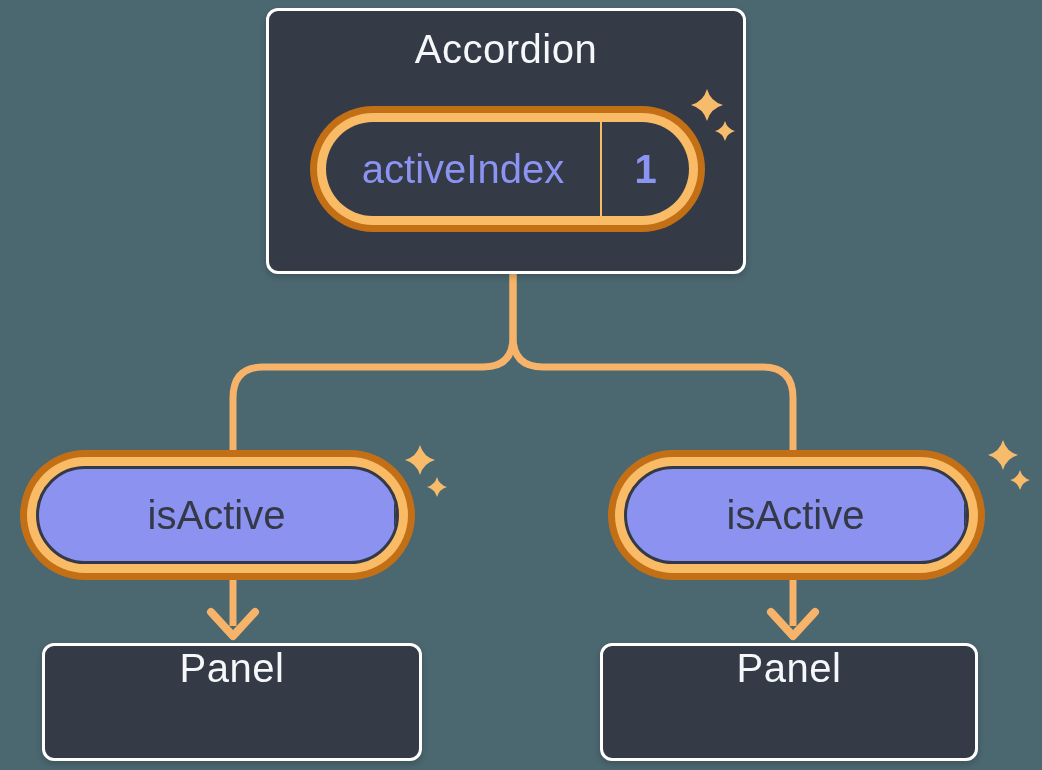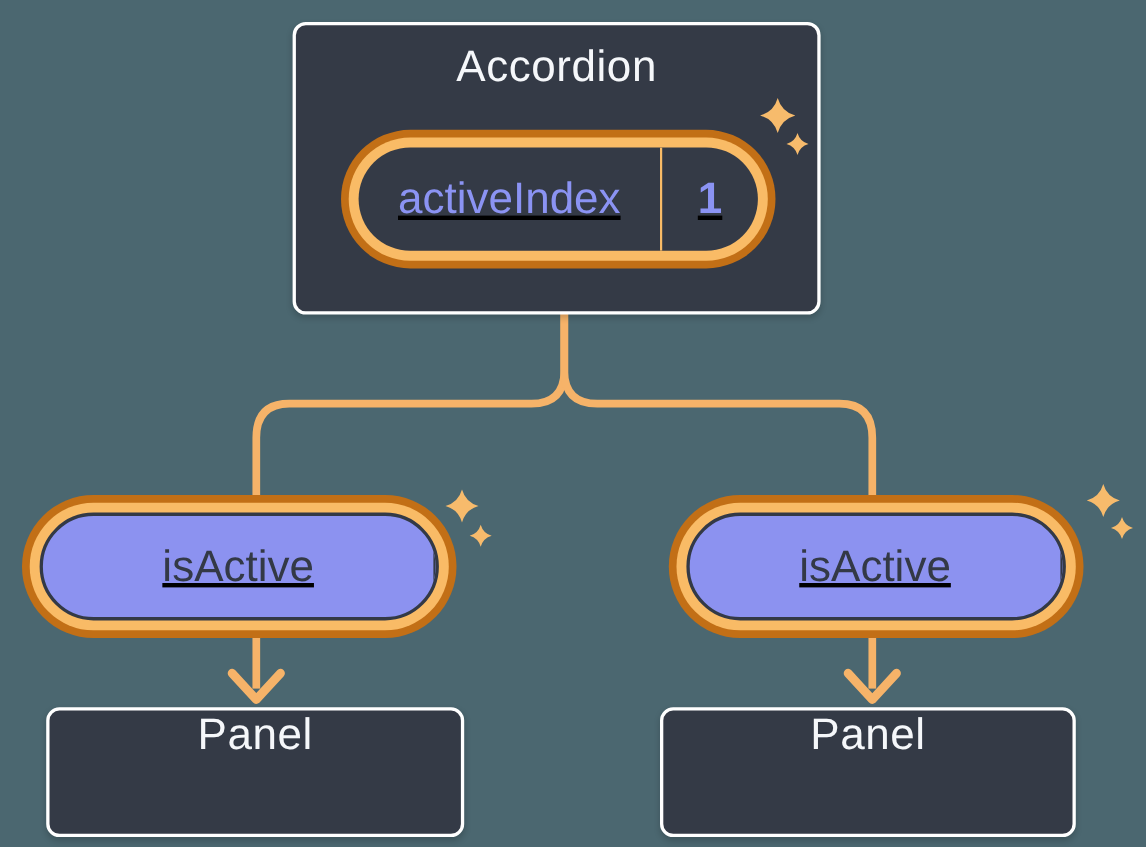--- a/index.html
+++ b/index.html
@@ -77,21 +77,20 @@
     display: flex;
     justify-content: center;
   }
 
   .pill-outer {
     position: absolute;
     box-sizing: border-box;
     background: var(--ring-outer-orange, #C26F16);
     border-radius: 999px;
     padding: 7px;
-    text-decoration: underline;
   }
   .pill-mid {
     box-sizing: border-box;
     background: var(--ring-inner-orange, #F9BB66);
     border-radius: 999px;
     padding: 9px;
     height: 100%;
   }
   .pill-inner {
     box-sizing: border-box;
@@ -114,21 +113,21 @@
   }
   .cell.name { flex: 1; font-weight: 400; }
   .cell.value { font-weight: 700; }
   .divider { width: 2px; flex: 0 0 2px; }
   .pill-inner.dark .cell { color: var(--purple-text, #8B93F3); }
   .pill-inner.dark .divider { background: var(--ring-inner-orange, #F9BB66); }
   .pill-inner.purple .cell { color: var(--dark-text, #333946); }
   .pill-inner.purple .divider { background: var(--dark-text, #333946); }
 
   
-  #accordion-box { left: 266px; top: 20px; width: 480px; height: 266px; }
+  #accordion-box { left: 266px; top: 8px; width: 480px; height: 266px; }
   #state-pill    { left: 41px;  top: 95px; width: 395px; height: 126px; }
   #state-pill .cell.value { width: 87px; flex: 0 0 87px; }
 
   #pill-left  { left: 20px;  top: 450px; width: 395px; height: 130px; }
   #pill-left .cell.value  { width: 149px; flex: 0 0 149px; }
   #pill-right { left: 608px; top: 450px; width: 377px; height: 130px; }
   #pill-right .cell.value { width: 134px; flex: 0 0 134px; }
 
   #panel-left  { left: 42px;  top: 643px; width: 380px; height: 118px; }
   #panel-right { left: 600px; top: 643px; width: 378px; height: 118px; }

